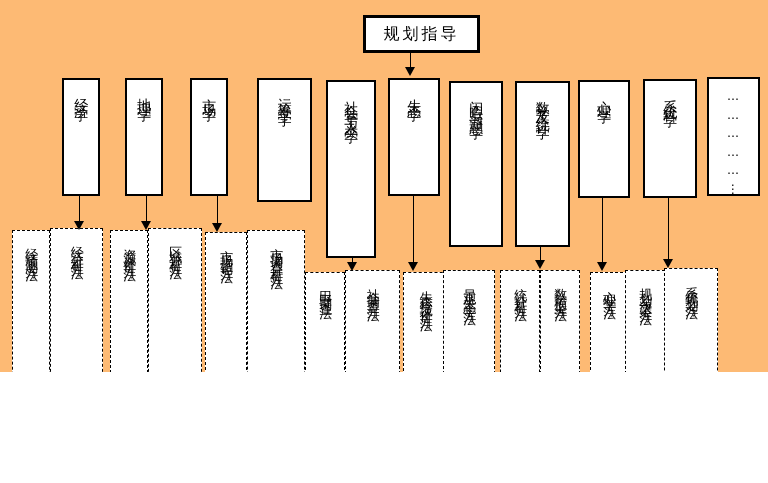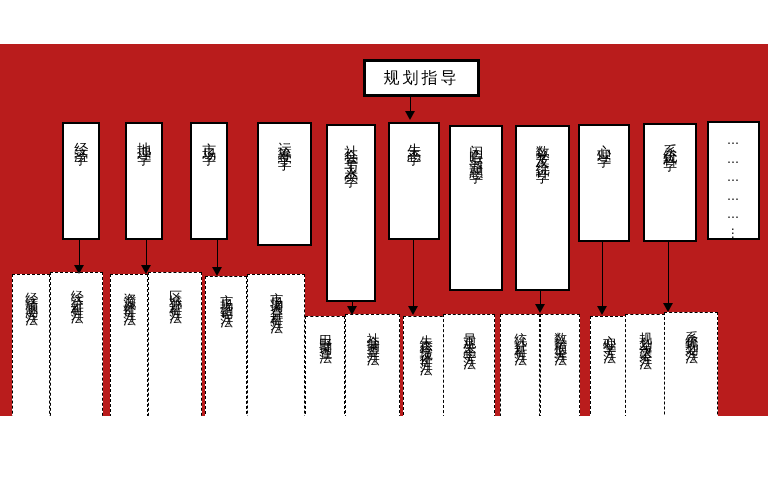--- a/index.html
+++ b/index.html
@@ -1,17 +1,17 @@
 <!DOCTYPE html>
 <html><head>
 <meta charset="utf-8">
 <style>
   html,body{margin:0;padding:0;background:#ffffff;}
   body{font-family:"DejaVu Sans",sans-serif;color:#000;}
-  #canvas{position:relative;width:768px;height:372px;background:#b91c1c;overflow:hidden;margin-top:44px;}
+  #canvas{position:relative;width:768px;height:372px;background:#fdba74;overflow:hidden;}
   .node{position:absolute;background:#ffffff;box-sizing:border-box;display:flex;justify-content:center;align-items:flex-start;}
   .solid{border:2px solid #000000;}
   .dashed{border:1px dashed #000000;}
   .root-box{left:363px;top:15px;width:117px;height:38px;border:3px solid #000000;
     display:flex;align-items:center;justify-content:center;font-size:16px;letter-spacing:3px;}
   .vtext{writing-mode:vertical-rl;text-orientation:upright;font-size:14px;line-height:1.1;
     letter-spacing:5px;padding-top:7px;white-space:nowrap;}
   .mtext{font-size:13px;letter-spacing:4px;padding-top:7px;}
   .dots-text{writing-mode:horizontal-tb;white-space:pre-line;font-size:12px;line-height:1.55;
     letter-spacing:1px;padding-top:8px;text-align:center;}

